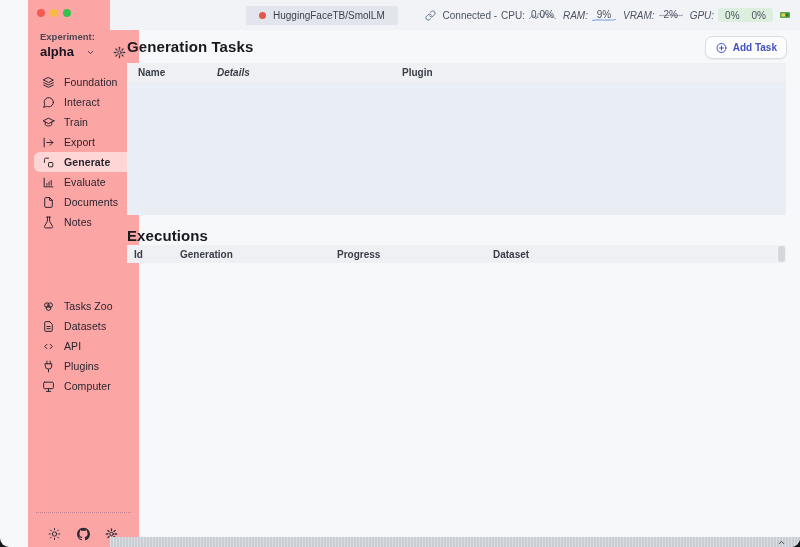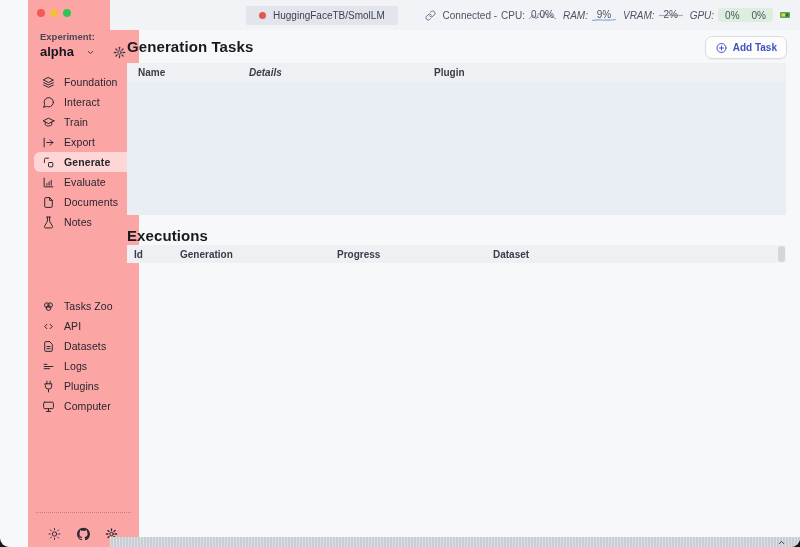--- a/index.html
+++ b/index.html
@@ -44,21 +44,21 @@
 
   
   .page-title{position:absolute;left:127px;margin:0;font-size:15px;font-weight:700;color:#181a20;letter-spacing:.1px;}
   .gen-title{top:38px;}
   .exec-title{top:227px;}
   .add-task{position:absolute;right:13px;top:36px;height:21px;display:flex;align-items:center;gap:5px;background:#fdfdfe;border:1px solid #d9dde3;border-radius:7px;padding:0 9px;color:#4152c0;font-size:10px;font-weight:700;box-shadow:0 1px 1px rgba(0,0,0,.05);cursor:pointer;}
   .add-task .ic{width:12px;height:12px;}
   .thead{position:absolute;left:127px;right:14px;display:flex;align-items:center;background:#eef0f4;font-size:10px;font-weight:700;color:#383d46;}
   .t1-head{top:63px;height:19px;}
   .t2-head{top:245px;height:18px;}
-  .t1-head .c1{margin-left:11px;width:111px;}
+  .t1-head .c1{margin-left:11px;width:79px;}
   .t1-head .c2{width:185px;font-style:italic;}
   .t2-head .c1{margin-left:7px;width:46px;}
   .t2-head .c2{width:157px;}
   .t2-head .c3{width:156px;}
   .t1-body{position:absolute;left:127px;right:14px;top:82px;height:133px;background:#e9edf4;}
   .vscroll{position:absolute;right:15px;top:246px;width:7px;height:16px;background:#d3d6db;border-radius:3px;box-shadow:0 0 0 1px #f2f3f5;}
 
   
   .hscroll{position:absolute;left:110px;right:0;bottom:0;height:10px;background:#c9ced5;background-image:repeating-linear-gradient(90deg,rgba(255,255,255,.35) 0 1px,transparent 1px 3px);display:flex;align-items:center;justify-content:flex-end;padding-right:12px;box-sizing:border-box;}
   .hscroll .ic{width:9px;height:9px;color:#3f434b;}
@@ -162,40 +162,32 @@
       <div class="nav-item">
         <svg class="ic" viewBox="0 0 24 24" fill="none" stroke="currentColor" stroke-width="1.8">
             <circle cx="9" cy="9.5" r="4.3"></circle>
             <circle cx="15" cy="9.5" r="4.3"></circle>
             <circle cx="12" cy="14.8" r="4.3"></circle>
           </svg>
         <span class="nav-label">Tasks Zoo</span>
       </div>
       <div class="nav-item">
         <svg class="ic" viewBox="0 0 24 24" fill="none" stroke="currentColor" stroke-width="1.8" stroke-linecap="round" stroke-linejoin="round">
-            <path d="m9 8-4 4 4 4"></path>
-            <path d="m15 8 4 4-4 4"></path>
-          </svg>
-        <span class="nav-label">API</span>
-      </div>
-      <div class="nav-item">
-        <svg class="ic" viewBox="0 0 24 24" fill="none" stroke="currentColor" stroke-width="1.8" stroke-linecap="round" stroke-linejoin="round">
             <path d="M14 3H7a2 2 0 0 0-2 2v14a2 2 0 0 0 2 2h10a2 2 0 0 0 2-2V8l-5-5z"></path>
             <path d="M9 12h6"></path>
             <path d="M9 16h6"></path>
           </svg>
         <span class="nav-label">Datasets</span>
       </div>
       <div class="nav-item">
-        <svg class="ic" viewBox="0 0 24 24" fill="none" stroke="currentColor" stroke-width="1.8" stroke-linecap="round">
-            <path d="M4 8h5"></path>
-            <path d="M4 12h16"></path>
-            <path d="M4 16h10"></path>
-          </svg>
-        <span class="nav-label">Logs</span>
+        <svg class="ic" viewBox="0 0 24 24" fill="none" stroke="currentColor" stroke-width="1.8" stroke-linecap="round" stroke-linejoin="round">
+            <path d="m9 8-4 4 4 4"></path>
+            <path d="m15 8 4 4-4 4"></path>
+          </svg>
+        <span class="nav-label">API</span>
       </div>
       <div class="nav-item">
         <svg class="ic" viewBox="0 0 24 24" fill="none" stroke="currentColor" stroke-width="1.8" stroke-linecap="round" stroke-linejoin="round">
             <path d="M9 2v5"></path>
             <path d="M15 2v5"></path>
             <path d="M6 7h12v4a6 6 0 0 1-12 0z"></path>
             <path d="M12 17v5"></path>
           </svg>
         <span class="nav-label">Plugins</span>
       </div>

